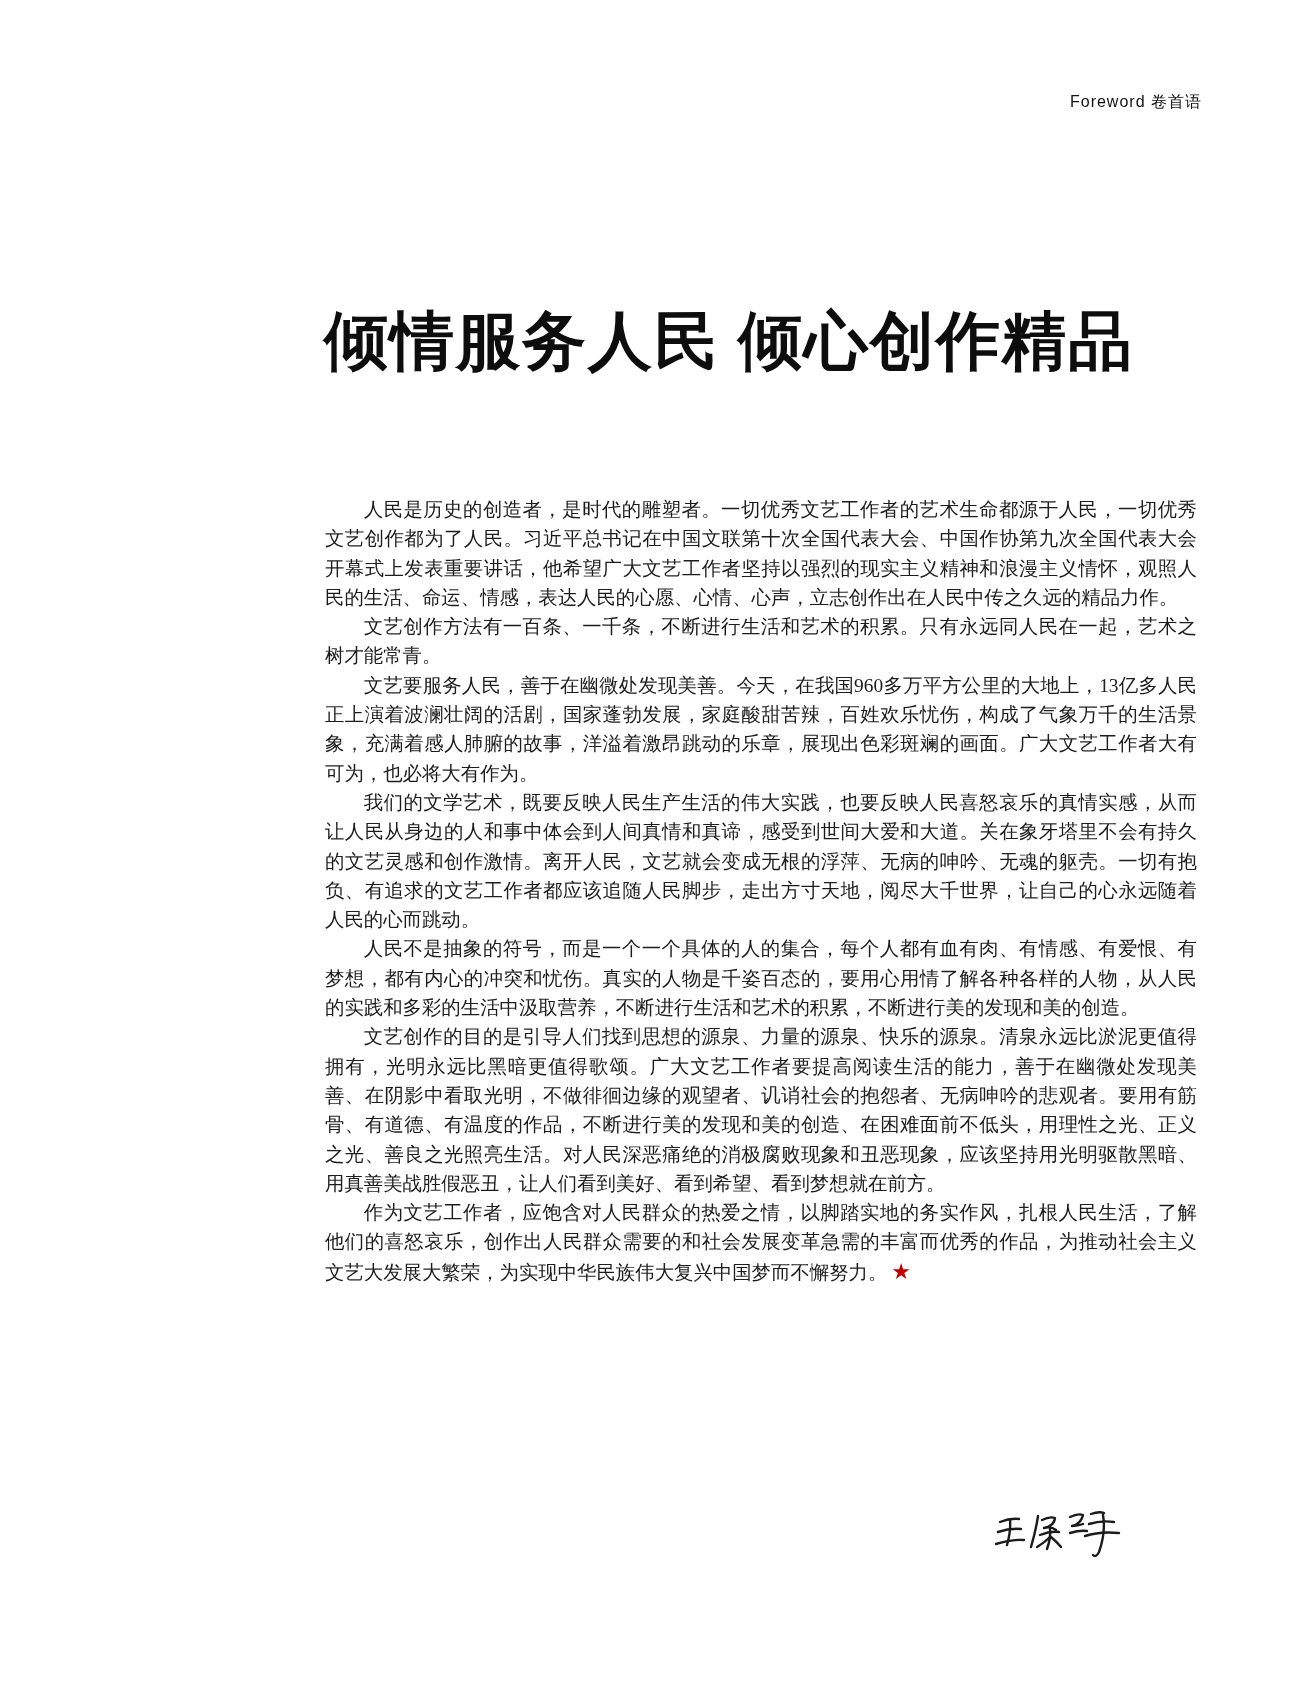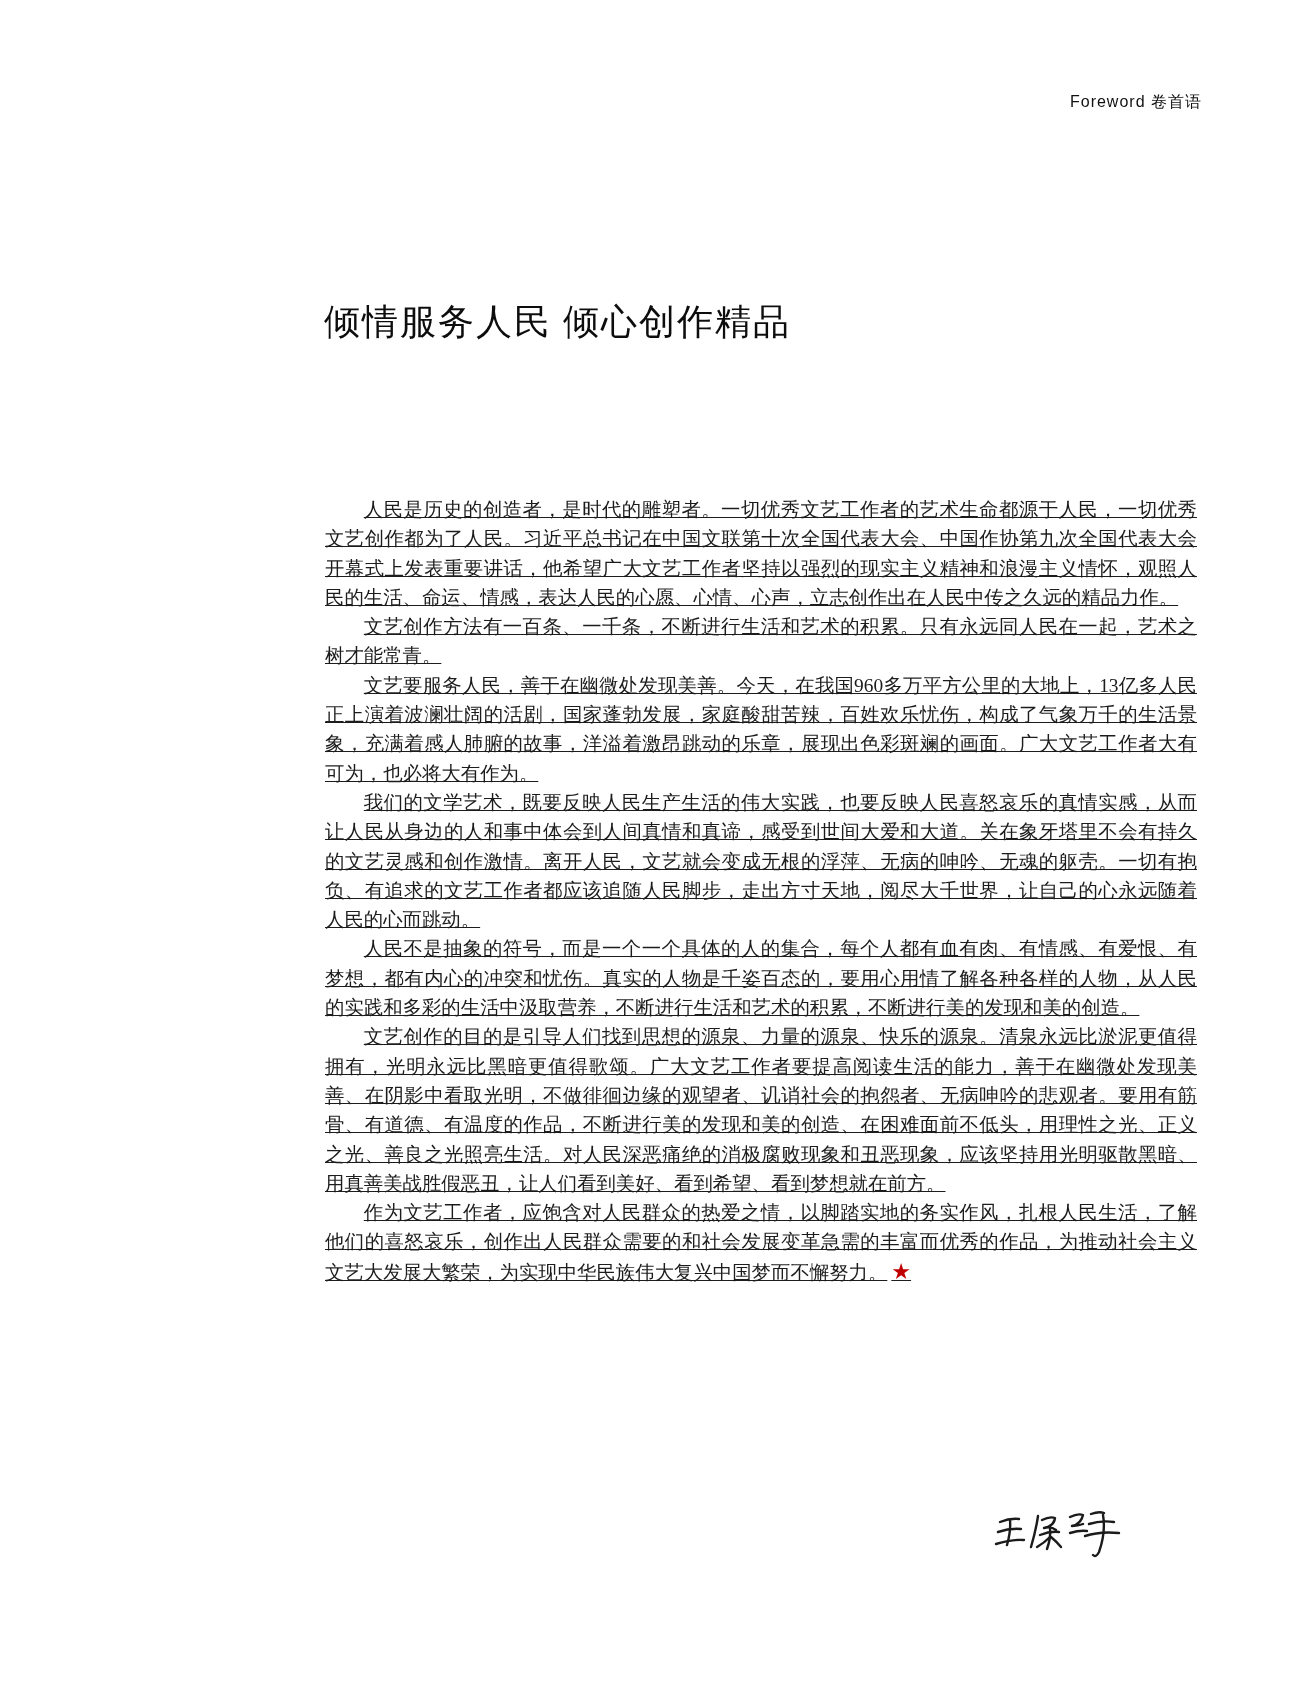--- a/index.html
+++ b/index.html
@@ -26,41 +26,40 @@
     color: #111111;
     white-space: nowrap;
     margin-top: 8px;
   }
   .doc-title {
     position: absolute;
     left: 324px;
     top: 298px;
     margin: 0;
     font-family: "Liberation Serif", "DejaVu Serif", serif;
-    font-weight: normal;
-    font-size: 36px;
+    font-weight: bold;
+    font-size: 64px;
     letter-spacing: 2px;
     color: #0d0d0d;
     white-space: nowrap;
   }
   .body-text {
     position: absolute;
     left: 325px;
     top: 495px;
     width: 872px;
     font-size: 19.4px;
     line-height: 29.3px;
     text-align: justify;
     color: #1c1c1c;
   }
   .body-text p {
     margin: 0;
     padding: 0;
     text-indent: 2em;
-    text-decoration: underline;
   }
   .star {
     font-style: normal;
     margin-left: 4px;
     font-size: 22px;
   }
   .signature {
     position: absolute;
     left: 990px;
     top: 1500px;

